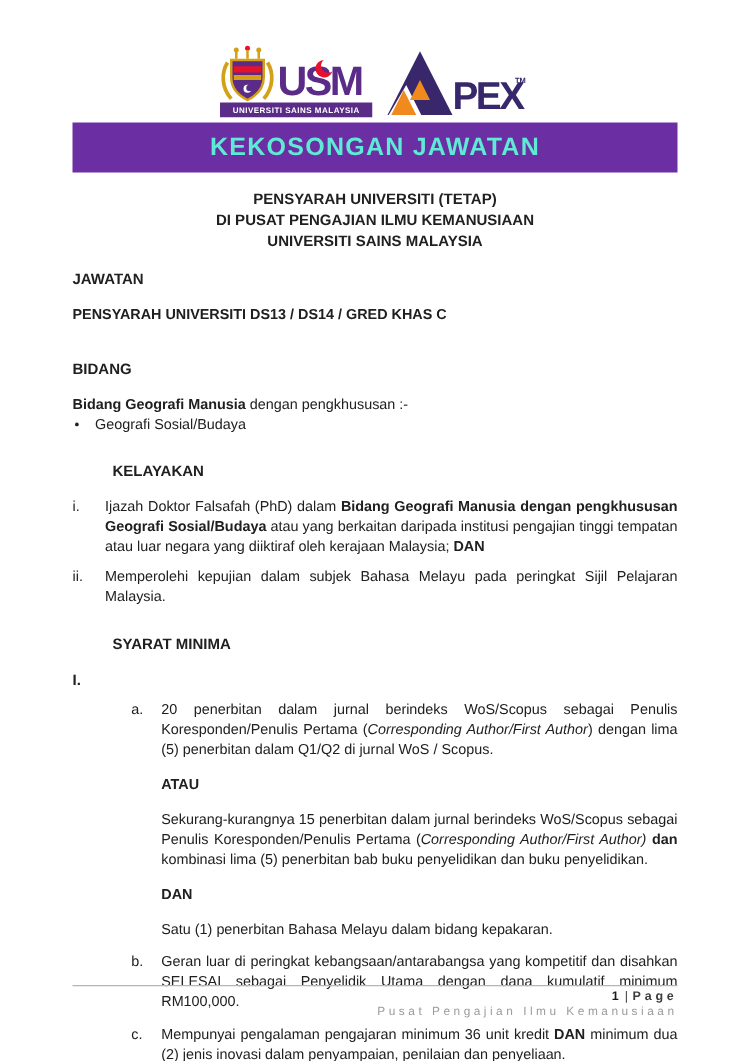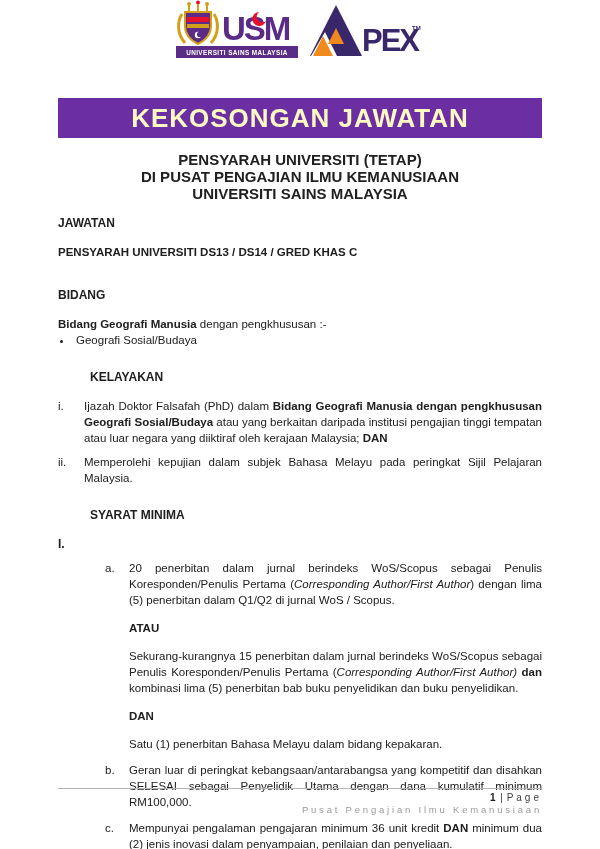--- a/index.html
+++ b/index.html
@@ -12,40 +12,40 @@
     --text-black:#202020;
     --footer-gray:#9B9B9B;
     --rule-gray:#B5B5B5;
   }
   *{box-sizing:border-box;}
   html,body{margin:0;padding:0;}
   body{
     width:600px;height:849px;background:#ffffff;position:relative;overflow:hidden;
     font-family:"Liberation Sans", sans-serif;color:var(--text-black);
   }
-  .logos-row{display:flex;justify-content:center;align-items:flex-start;gap:8px;height:96px;}
+  .logos-row{display:flex;justify-content:center;align-items:flex-start;gap:8px;padding-top:36px;height:96px;}
   .usm-logo{width:122px;}
   .apex-logo{width:118px;margin-top:4px;}
   .fill-usm{fill:var(--usm-purple,#5B2C87);}
   .fill-red{fill:var(--usm-red,#E8112D);}
   .fill-gold{fill:var(--crest-gold,#D4A017);}
   .stroke-gold{stroke:var(--crest-gold,#D4A017);fill:none;}
   .fill-apex{fill:var(--apex-purple,#38276B);}
   .fill-orange{fill:var(--apex-orange,#F08A1D);}
   .usm-bar-text{fill:#ffffff;font-family:"Liberation Sans",sans-serif;font-size:6.4px;font-weight:bold;letter-spacing:0.4px;}
   .usm-word{font-family:"Liberation Sans",sans-serif;font-size:33px;font-weight:bold;letter-spacing:-2px;}
   .apex-word{font-family:"Liberation Sans",sans-serif;font-size:31px;font-weight:bold;letter-spacing:-2px;}
   .apex-tm{font-family:"Liberation Sans",sans-serif;font-size:6px;font-weight:bold;}
 
   .banner{
     margin:2px 58px 0 58px;height:40px;background:var(--banner-purple,#6C2FA3);
     display:flex;align-items:center;justify-content:center;
-    color:#fef9c3;font-weight:bold;font-size:26px;letter-spacing:1px;
+    color:#5eead4;font-weight:bold;font-size:20px;letter-spacing:1px;
   }
-  .title-block{margin-top:13px;text-align:center;font-weight:bold;font-size:15px;line-height:17px;}
+  .title-block{margin-top:13px;text-align:center;font-weight:bold;font-size:12px;line-height:17px;}
   .content{margin:0 58px;font-size:11.5px;line-height:16px;}
   .sec-h{font-size:12px;font-weight:bold;text-underline-offset:2px;}
   .mt-xl{margin-top:27px;}
   .mt-l{margin-top:21px;padding-left:32px;}
   .mt-m{margin-top:13px;}
   .mt-s{margin-top:8px;}
   .bold{font-weight:bold;}
   .bullets{margin:0 0 0 15px;padding:0;}
   .bullets li{padding-left:3px;}
   .row{display:flex;}
@@ -59,21 +59,21 @@
   .blk{margin:0 0 12px 0;}
   .blk:last-child{margin-bottom:0;}
   .justify{text-align:justify;}
   .b{font-weight:bold;}
   .i{font-style:italic;}
 
   .footer{position:absolute;left:58px;right:58px;top:788px;border-top:1px solid var(--rule-gray,#B5B5B5);padding-top:3px;text-align:right;}
   .f1{font-size:10px;color:#3d3d3d;}
   .f1 .num{font-weight:bold;color:#1a1a1a;letter-spacing:1px;}
   .f1 .sep{margin:0 1px;}
-  .f1 .pg{letter-spacing:3px;}
+  .f1 .pg{letter-spacing:3px;font-weight:bold;}
   .f2{font-size:9.5px;color:var(--footer-gray,#9B9B9B);letter-spacing:2.8px;margin-top:1px;}
 </style>
 </head>
 <body>
 
 <div class="logos-row">
   <svg class="usm-logo" viewBox="0 0 122 58" width="122" height="58">
     <g>
       <circle cx="13" cy="4" r="2" class="fill-gold"></circle>
       <circle cx="22" cy="2.5" r="2" class="fill-red"></circle>

